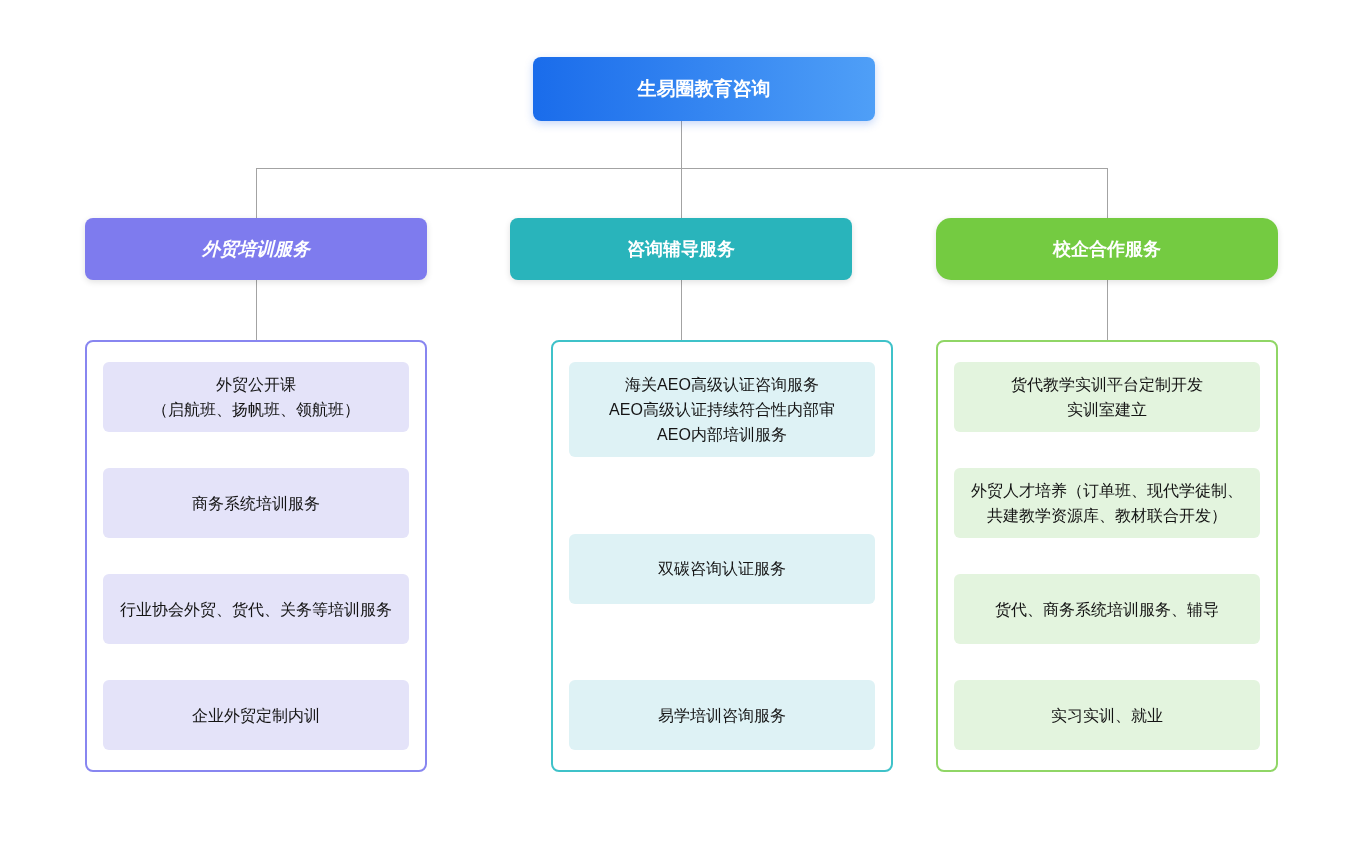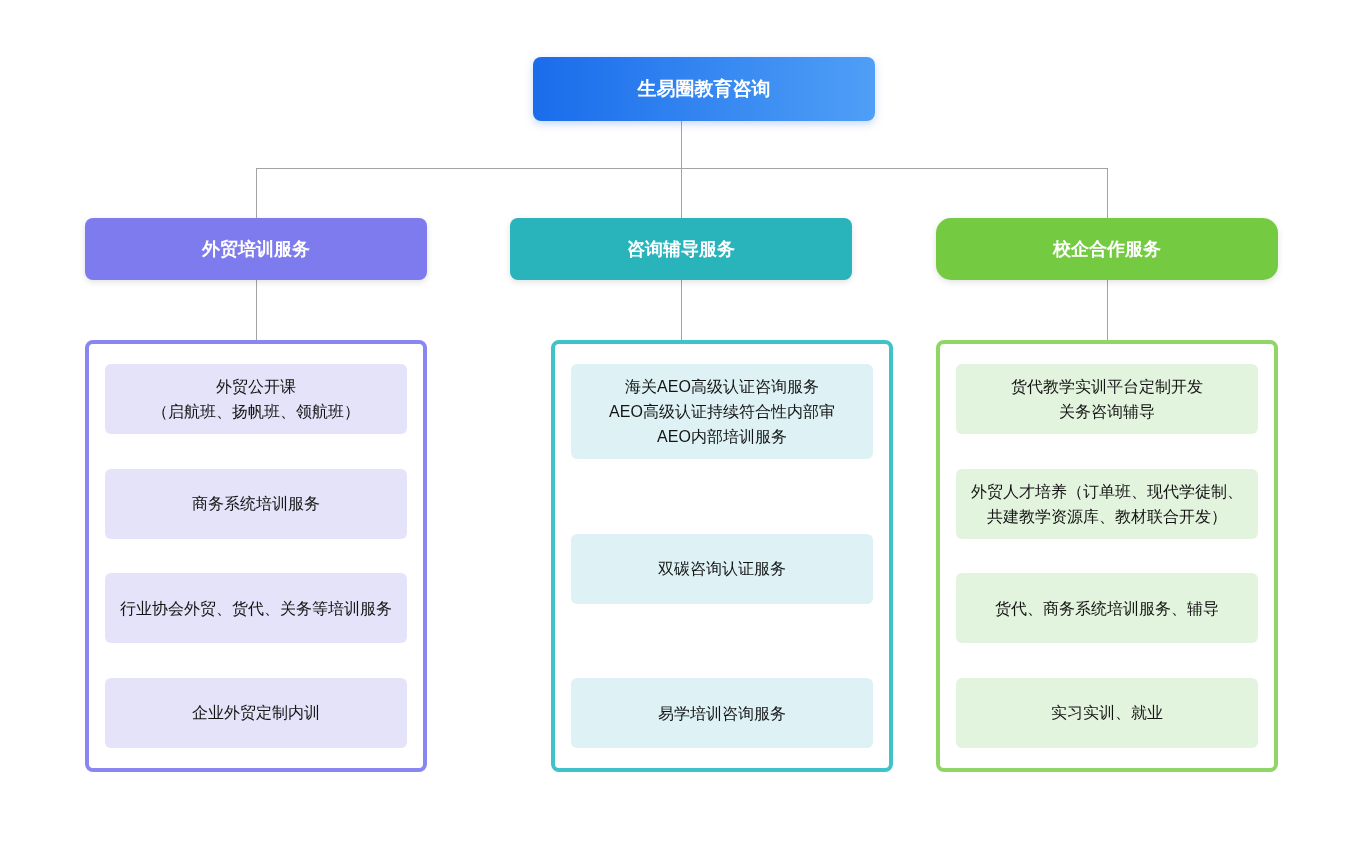--- a/index.html
+++ b/index.html
@@ -44,21 +44,21 @@
   .branch-header.b0 { left: 85px; }
   .branch-header.b1 { left: 510px; }
   .branch-header.b2 { left: 936px; }
 
   
   .branch-panel {
     position: absolute;
     top: 340px;
     width: 342px; height: 432px;
     background: #ffffff;
-    border: 4px solid #c2410c;
+    border: 2px solid #c2410c;
     border-radius: 8px;
     padding: 20px 16px;
     display: flex; flex-direction: column; justify-content: space-between;
   }
   .branch-panel.b0 { left: 85px; }
   .branch-panel.b1 { left: 510px; }
   .branch-panel.b2 { left: 936px; }
 
   .item {
     background: var(--item-bg, #eeeeee);
@@ -81,21 +81,21 @@
   <div class="vline" style="left:256px; top:168px; height:50px;"></div>
   <div class="vline" style="left:1107px; top:168px; height:50px;"></div>
   <div class="vline" style="left:256px; top:280px; height:60px;"></div>
   <div class="vline" style="left:681px; top:280px; height:60px;"></div>
   <div class="vline" style="left:1107px; top:280px; height:60px;"></div>
 
   <div class="root-node" style="--g1: #1a6ceb; --g2: #4f9ff7;">
     <span>生易圈教育咨询</span>
   </div>
 
-  <div class="branch-header b0" style="background: rgb(126, 123, 238);">
+  <div class="branch-header b0" style="background: rgb(126, 123, 238); font-style: italic;">
     <span>外贸培训服务</span>
   </div>
   <div class="branch-panel b0" style="border-color: rgb(136, 134, 240); --item-bg: #e4e3f9;">
     <div class="item">外贸公开课
 （启航班、扬帆班、领航班）</div>
     <div class="item">商务系统培训服务</div>
     <div class="item">行业协会外贸、货代、关务等培训服务</div>
     <div class="item">企业外贸定制内训</div>
   </div>
 
@@ -108,19 +108,19 @@
 AEO内部培训服务</div>
     <div class="item">双碳咨询认证服务</div>
     <div class="item">易学培训咨询服务</div>
   </div>
 
   <div class="branch-header b2" style="background: rgb(116, 203, 65); border-radius: 15px;">
     <span>校企合作服务</span>
   </div>
   <div class="branch-panel b2" style="border-color: rgb(144, 214, 102); --item-bg: #e3f4de;">
     <div class="item">货代教学实训平台定制开发
-关务咨询辅导</div>
+实训室建立</div>
     <div class="item">外贸人才培养（订单班、现代学徒制、共建教学资源库、教材联合开发）</div>
     <div class="item">货代、商务系统培训服务、辅导</div>
     <div class="item">实习实训、就业</div>
   </div>
 
 </div>
 
 </body></html>

